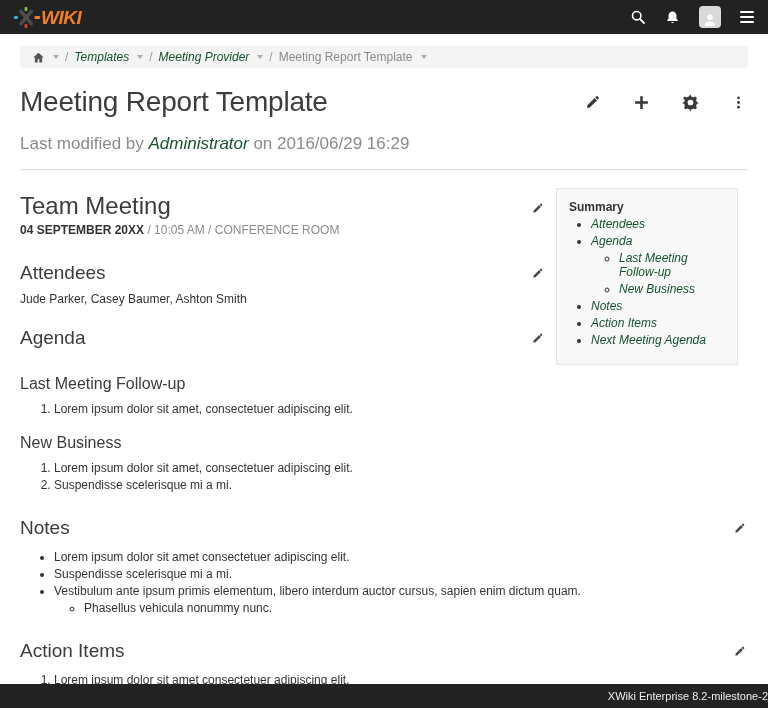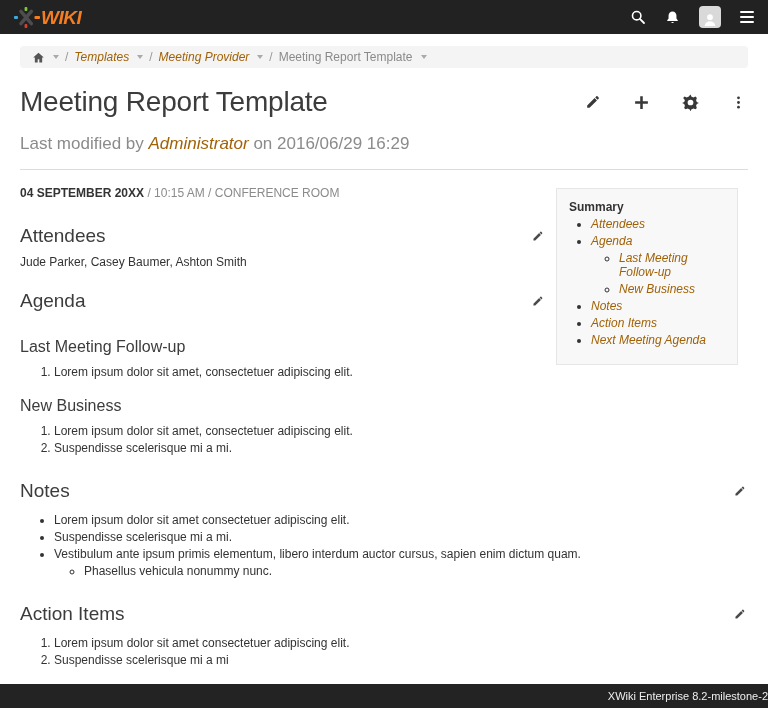--- a/index.html
+++ b/index.html
@@ -5,21 +5,21 @@
   * { box-sizing: border-box; margin: 0; padding: 0; }
   html, body { width: 768px; height: 708px; }
   body {
     font-family: "Liberation Sans", "DejaVu Sans", sans-serif;
     background: #ffffff;
     color: #333;
     position: relative;
     overflow: hidden;
   }
   a { text-decoration: none; cursor: pointer; font-style: italic; }
-  .link { color: #a16207; text-align: right; }
+  .link { color: #14532d; text-align: right; }
 
   
   .navbar {
     height: 34px;
     background: #222222;
     display: flex;
     align-items: center;
     padding: 0 14px;
   }
   .brand { display: flex; align-items: center; gap: 1px; }
@@ -274,23 +274,31 @@
           <li><a class="link">Last Meeting Follow-up</a></li>
           <li><a class="link">New Business</a></li>
         </ul>
       </li>
       <li><a class="link">Notes</a></li>
       <li><a class="link">Action Items</a></li>
       <li><a class="link">Next Meeting Agenda</a></li>
     </ul>
   </aside>
 
+  <div class="sec-head narrow">
+    <h1 class="doc-h1">Team Meeting</h1>
+    <a class="edit-link">
+        <svg width="13" height="13" fill="currentColor">
+          <use href="#i-pencil"></use>
+        </svg>
+      </a>
+  </div>
   <p class="details-line narrow">
     <b>04 SEPTEMBER 20XX</b>
-    <span>/ 10:15 AM / CONFERENCE ROOM</span>
+    <span>/ 10:05 AM / CONFERENCE ROOM</span>
   </p>
 
   <div class="sec-head narrow">
     <h2 class="doc-h2">Attendees</h2>
     <a class="edit-link">
         <svg width="13" height="13" fill="currentColor">
           <use href="#i-pencil"></use>
         </svg>
       </a>
   </div>

